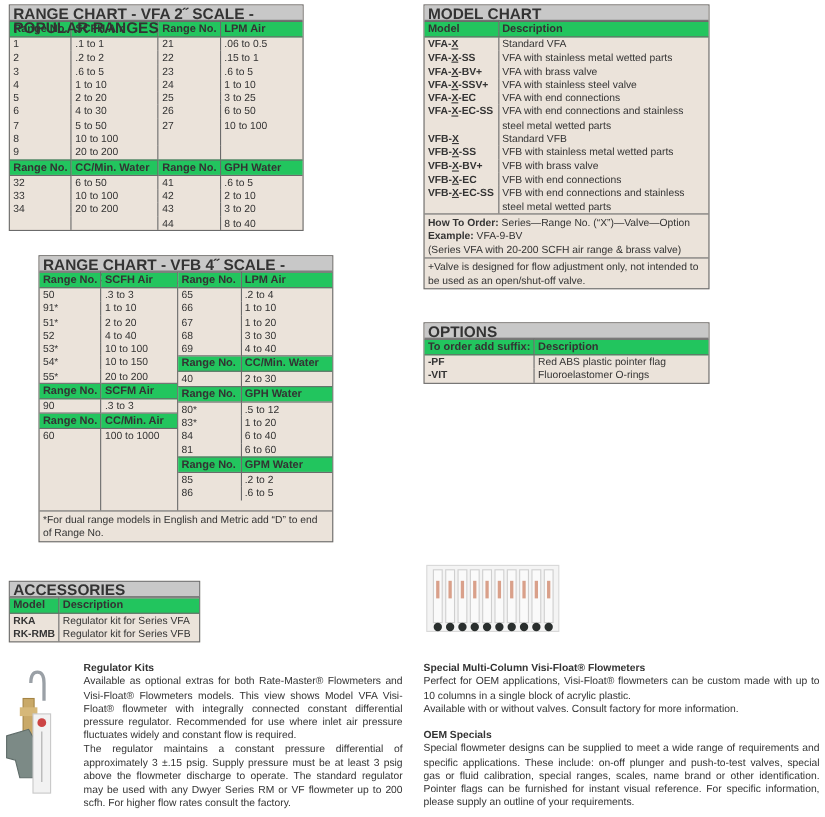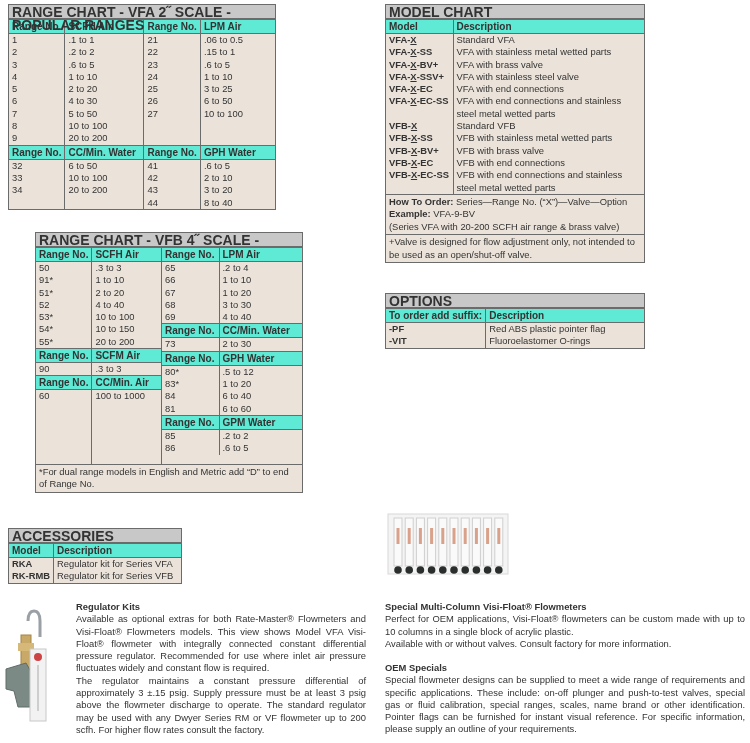--- a/index.html
+++ b/index.html
@@ -2,21 +2,21 @@
 <html><head>
 <meta charset="utf-8">
 <style>
   * { box-sizing: border-box; margin: 0; padding: 0; }
   body { width: 750px; height: 743px; background: #ffffff; position: relative; font-family: "Liberation Sans", sans-serif; color: #333; font-size: 9.5px; overflow: hidden; }
   .abs { position: absolute; }
   table { border-collapse: collapse; width: 100%; }
   .frame { border: 1.5px solid #6b6b6b; background: #ebe3da; }
   .ttl { background: #c8c8c8; font-weight: bold; font-size: 14px; color: #333; padding: 1px 3px; height: 14px; line-height: 13px; border-bottom: 1px solid #6b6b6b; }
   td, th { padding: 0 3px; height: 12.3px; line-height: 12.3px; vertical-align: top; text-align: left; white-space: nowrap; font-size: 9.4px; }
-  th { background: #5eead4; font-weight: bold; color: #333; border-bottom: 1px solid #6b6b6b; border-top: 1px solid #6b6b6b; font-size: 10px; height: 13px; line-height: 13px; }
+  th { background: #22c55e; font-weight: bold; color: #333; border-bottom: 1px solid #6b6b6b; border-top: 1px solid #6b6b6b; font-size: 10px; height: 13px; line-height: 13px; }
   .vb { border-right: 1px solid #6b6b6b; }
   .note { padding: 1px 3px; line-height: 12.5px; font-size: 9.4px; white-space: normal; }
   .mdl { font-weight: bold; }
   .u { text-decoration: underline; }
   .para { font-size: 9.4px; line-height: 12.3px; text-align: justify; color: #333; }
   .para b { display: block; font-weight: bold; }
 </style>
 </head>
 <body>
 
@@ -236,21 +236,21 @@
             </tr>
           </tbody>
         <thead>
             <tr id="vfb-h-ccw">
               <th class="vb">Range No.</th>
               <th>CC/Min. Water</th>
             </tr>
           </thead>
           <tbody id="vfb-ccw">
             <tr>
-              <td class="vb">73</td>
+              <td class="vb">40</td>
               <td>2 to 30</td>
             </tr>
           </tbody>
         <thead>
             <tr id="vfb-h-gph">
               <th class="vb">Range No.</th>
               <th>GPH Water</th>
             </tr>
           </thead>
           <tbody id="vfb-gph">

